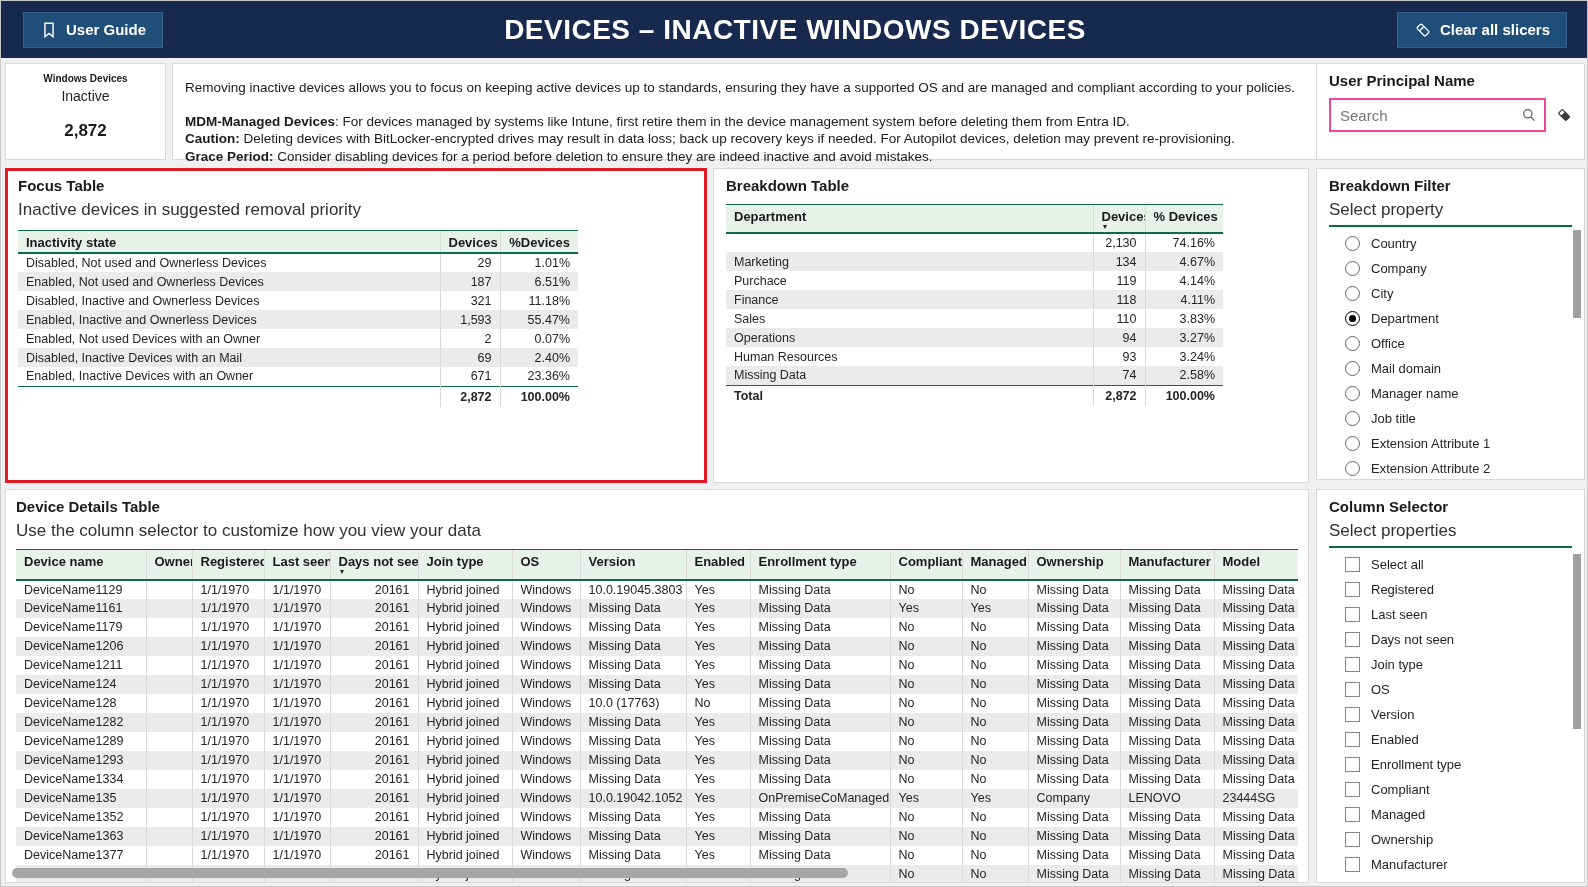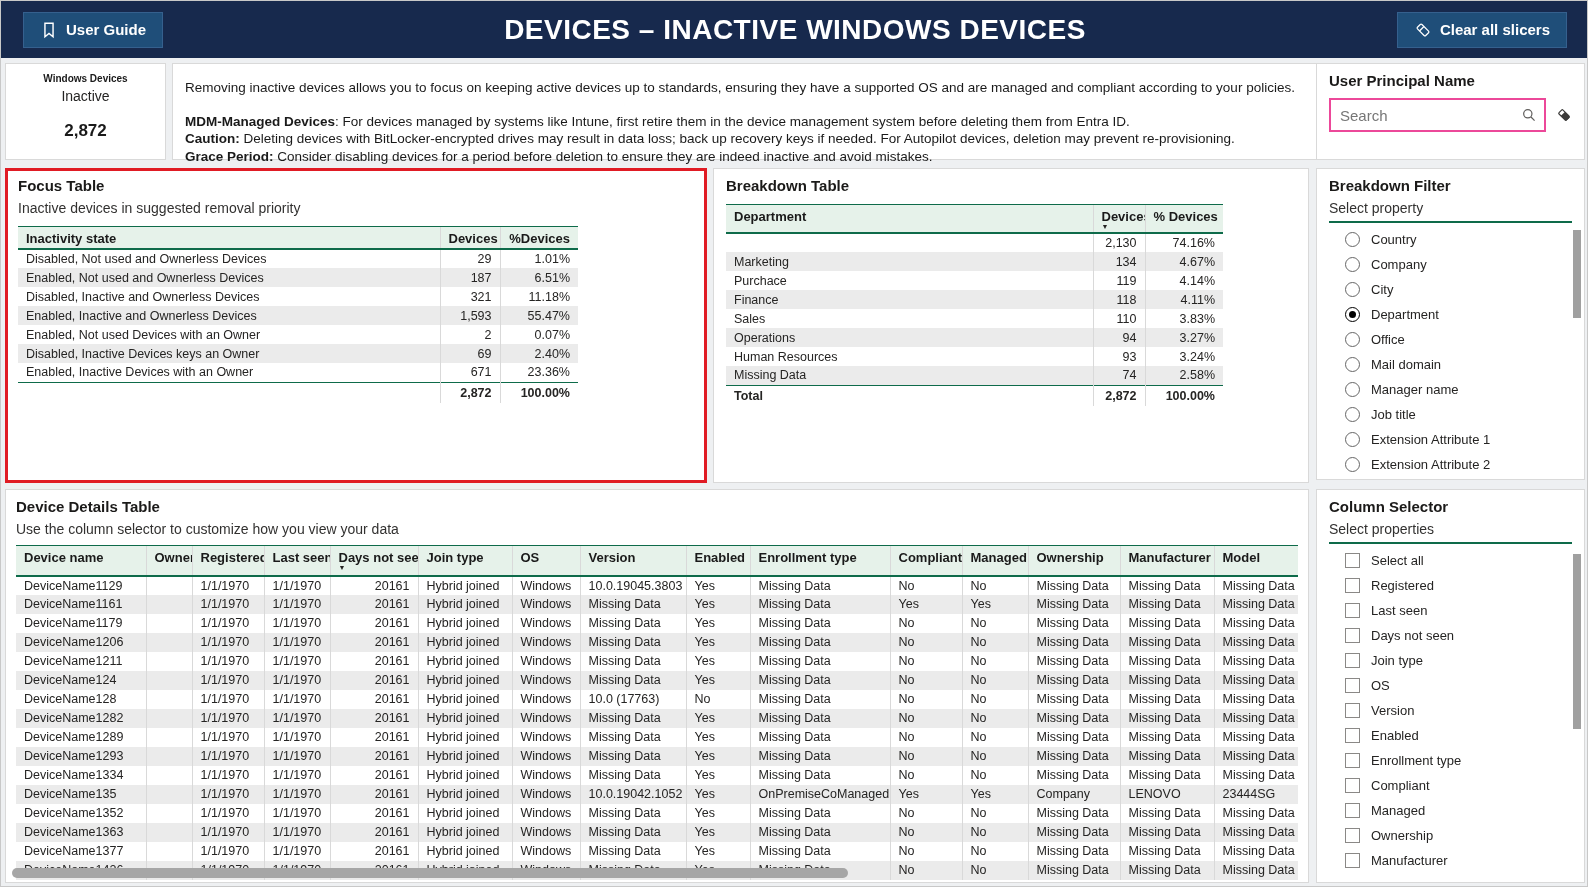--- a/index.html
+++ b/index.html
@@ -19,21 +19,21 @@
     display:flex;align-items:center;justify-content:space-between;padding:0 22px;}
   .topbar h1{position:absolute;left:50%;top:50%;transform:translate(-50%,-50%);
     color:#fff;font-size:28px;font-weight:bold;letter-spacing:.5px;white-space:nowrap;}
   .navbtn{display:flex;align-items:center;gap:8px;background:var(--button-bg);border:1px solid #35608e;
     color:#fff;font-family:inherit;font-size:15px;font-weight:bold;border-radius:0;height:36px;padding:0 16px;cursor:pointer;}
   .navbtn svg{display:block;}
 
   
   .panel{position:absolute;background:#fff;border:1px solid #d9d9d9;}
   .panel h2{font-size:15px;font-weight:bold;color:#1b1a19;}
-  .panel .subtitle{font-size:14px;color:#323130;margin-top:6px;}
+  .panel .subtitle{font-size:17px;color:#323130;margin-top:6px;}
   .greenline{height:2px;background:var(--accent-green);margin-top:5px;}
 
   
   .kpi{left:4px;top:62px;width:161px;height:97px;text-align:center;padding-top:9px;}
   .kpi .kpi-title{font-size:10px;font-weight:bold;color:#1a1a1a;}
   .kpi .kpi-sub{font-size:14px;color:#252423;margin-top:4px;}
   .kpi .kpi-value{font-size:17px;font-weight:bold;color:#1a1a1a;margin-top:17px;}
 
   
   .info{left:171px;top:62px;width:1201px;height:97px;padding:15px 12px;font-size:13.5px;color:#1a1a1a;}
@@ -182,21 +182,21 @@
             <td>Enabled, Inactive and Ownerless Devices</td>
             <td class="num">1,593</td>
             <td class="num">55.47%</td>
           </tr>
           <tr>
             <td>Enabled, Not used Devices with an Owner</td>
             <td class="num">2</td>
             <td class="num">0.07%</td>
           </tr>
           <tr class="stripe">
-            <td>Disabled, Inactive Devices keys an Owner</td>
+            <td>Disabled, Inactive Devices with an Mail</td>
             <td class="num">69</td>
             <td class="num">2.40%</td>
           </tr>
           <tr>
             <td>Enabled, Inactive Devices with an Owner</td>
             <td class="num">671</td>
             <td class="num">23.36%</td>
           </tr>
           <tr class="total">
             <td></td>

